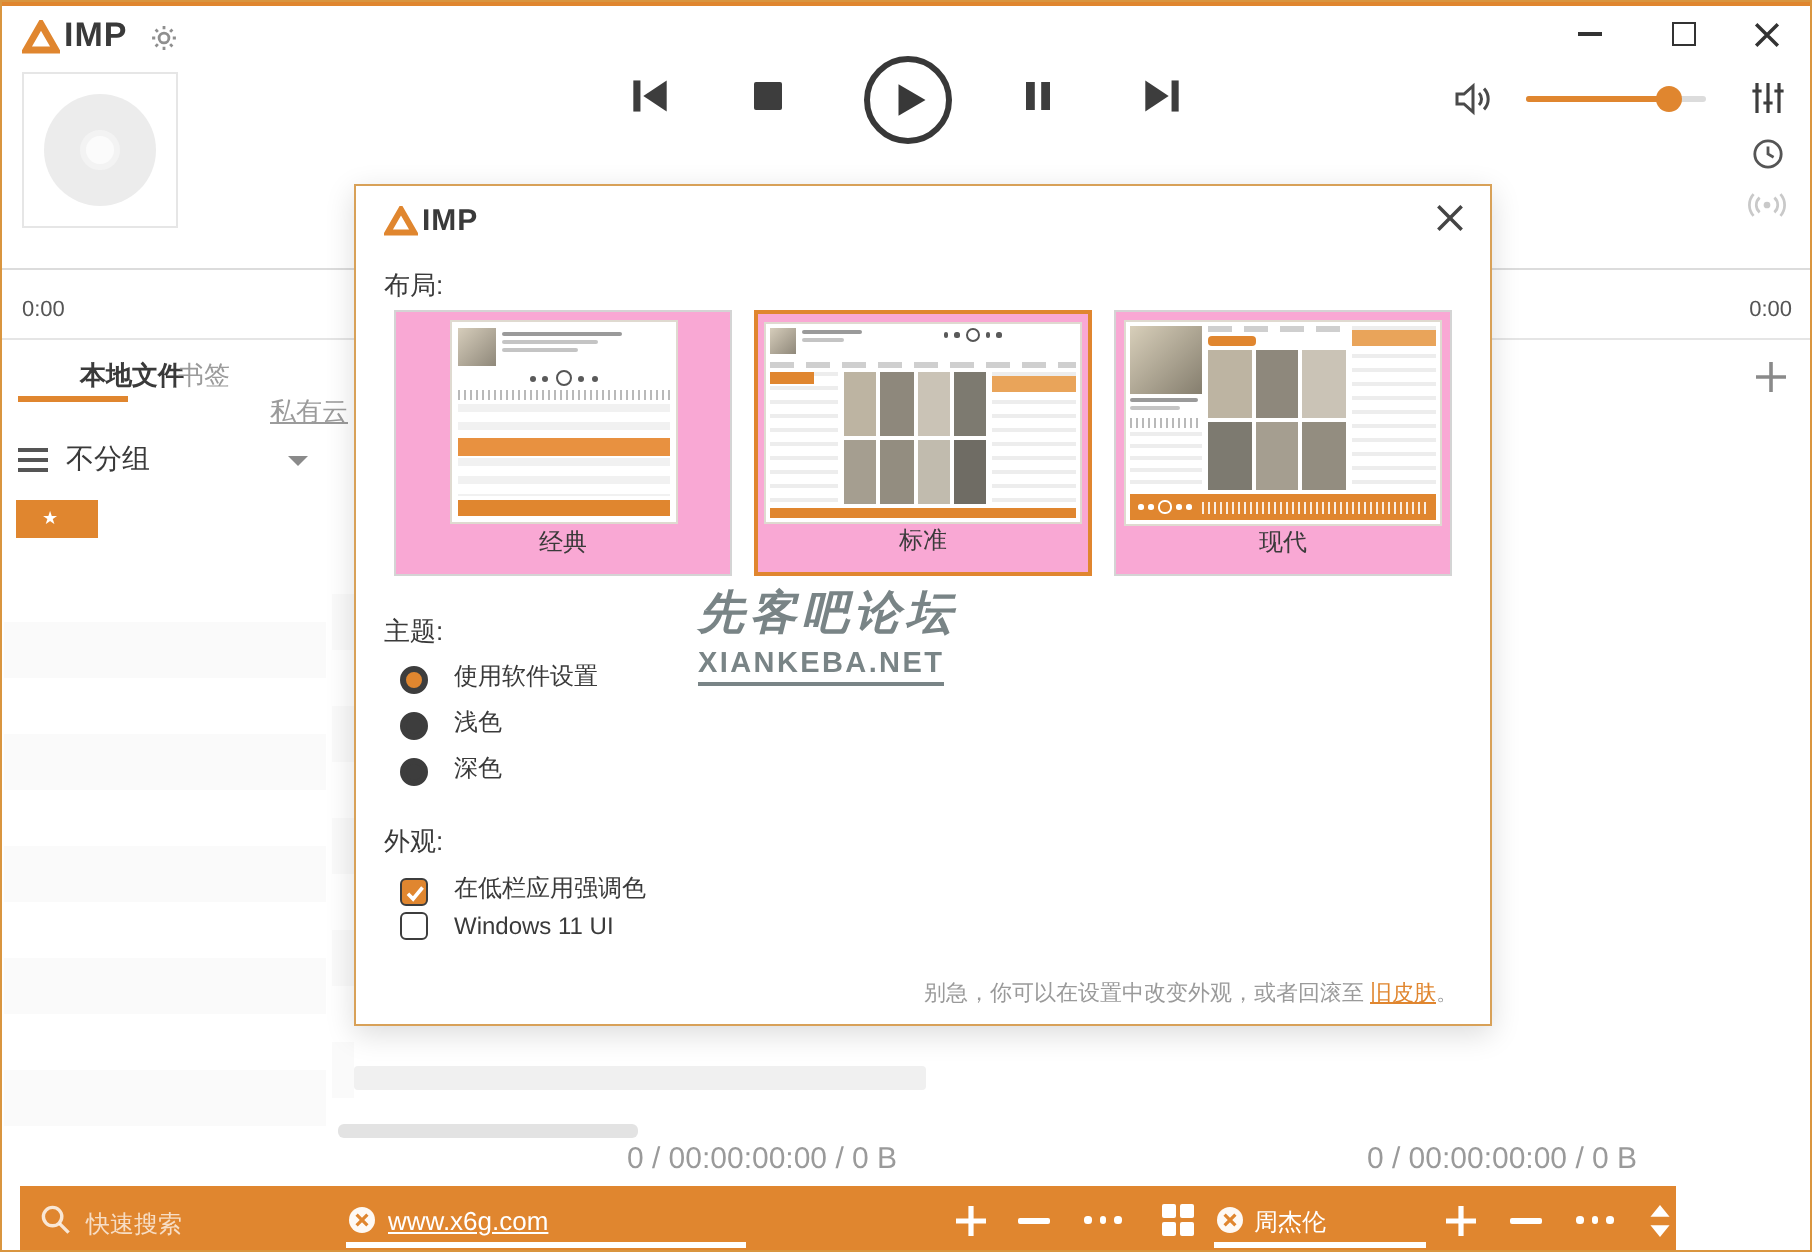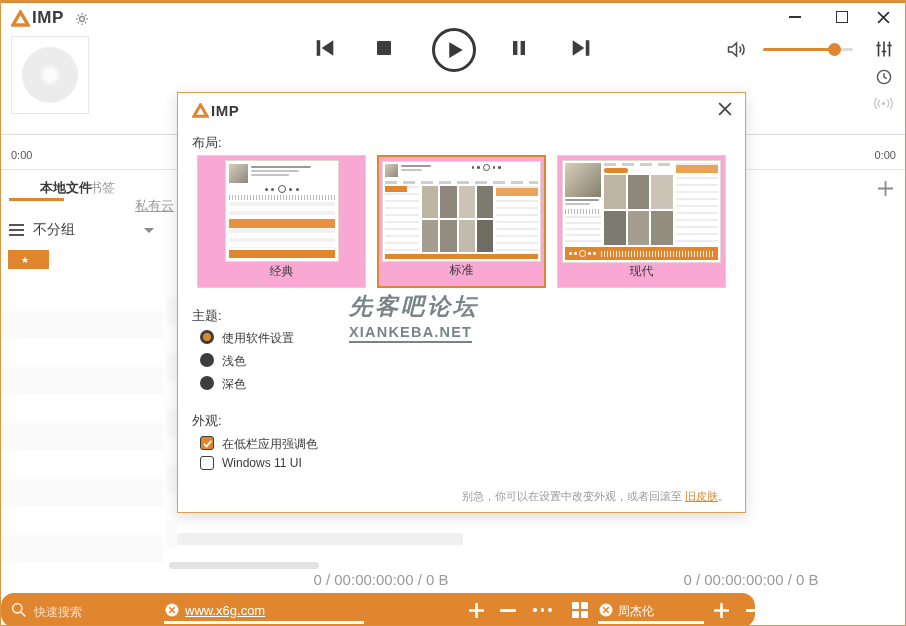--- a/index.html
+++ b/index.html
@@ -36,21 +36,21 @@
   .chev{width:0;height:0;border-left:5px solid transparent;border-right:5px solid transparent;border-top:5px solid #8a8a8a;}
   .star-item{left:7px;top:249px;width:41px;height:19px;background:var(--accent);color:#fff;font-size:9px;
              display:flex;align-items:center;padding-left:13px;}
   .zebra{background:repeating-linear-gradient(to bottom,#ffffff 0 28px,#fafafa 28px 56px);}
 
   .statusbar{font-size:15px;color:#9a9a9a;text-align:center;}
   .graybar1{left:176px;top:532px;width:286px;height:12px;background:#f0f0f0;border-radius:2px;}
   .graybar2{left:168px;top:561px;width:150px;height:7px;background:#e3e3e3;border-radius:3px;}
 
   
-  .bbar{left:0;top:592px;width:754px;height:34px;background:var(--accent);border-radius:13px;}
+  .bbar{left:9px;top:592px;width:828px;height:34px;background:var(--accent);}
   .bbar .ph{font-size:12px;color:rgba(255,255,255,.72);}
   .ptab-label{font-size:13px;color:#fff;}
   .ptab-line{height:2.5px;background:#fff;}
   .dots3{display:flex;gap:4px;align-items:center;}
   .dots3 i{width:3.5px;height:3.5px;border-radius:50%;background:#fff;}
   .gridicon{display:grid;grid-template-columns:7px 7px;gap:2px;}
   .gridicon i{width:7px;height:7px;background:#fff;border-radius:1px;}
   .burger-w i{display:block;width:18px;height:2.5px;background:#fff;margin-bottom:3.5px;border-radius:1px;}
 
   
@@ -103,21 +103,21 @@
   .tm-art{height:34px;background:linear-gradient(135deg,#d8cfba,#857e6e);}
   .tm-rest{flex:1;background:repeating-linear-gradient(to bottom,#ededed 0 2px,transparent 2px 6px);}
   .tm-center{flex:1;display:flex;flex-direction:column;gap:2px;min-height:0;}
   .tm-chip{width:24px;height:5px;background:var(--accent);border-radius:2px;}
   .tm-foot{height:13px;background:var(--accent);display:flex;align-items:center;gap:2.5px;padding:0 4px;}
   .tm-foot i{width:2.5px;height:2.5px;border-radius:50%;background:#fff;}
   .tm-foot b{width:6.5px;height:6.5px;border:1px solid #fff;border-radius:50%;}
   .tm-foot .fwave{flex:1;height:6px;margin-left:3px;background:repeating-linear-gradient(90deg,rgba(255,255,255,.85) 0 1px,transparent 1px 3px);}
 
   
-  .optrow{position:absolute;display:flex;align-items:flex-start;gap:8px;}
+  .optrow{position:absolute;display:flex;align-items:flex-end;gap:13px;}
   .optlabel{font-size:12px;color:#3a3a3a;}
   .radio{width:14px;height:14px;border-radius:50%;border:3px solid #3d3d3d;background:#3d3d3d;}
   .radio.sel{background:var(--accent);}
   .cbox{width:14px;height:14px;border:1.6px solid #3d3d3d;border-radius:3px;background:#fff;
         display:flex;align-items:center;justify-content:center;}
   .cbox.checked{background:var(--accent);}
   .dfooter{position:absolute;right:16px;top:396px;font-size:11px;color:#9a9a9a;}
   .dfooter a{color:var(--accent);text-decoration:underline;cursor:pointer;}
 
   

